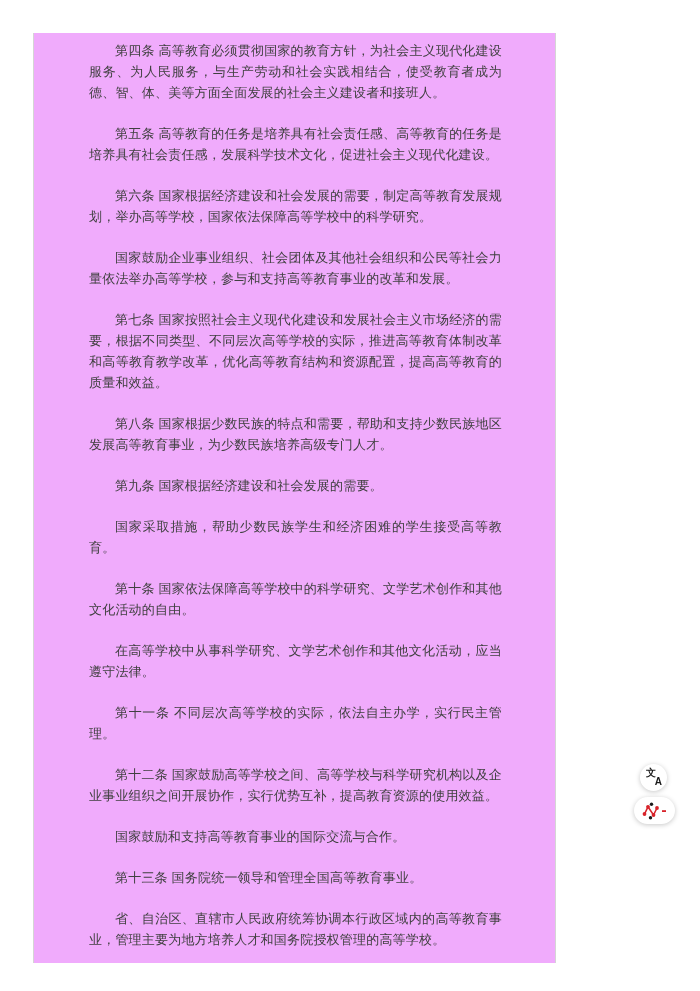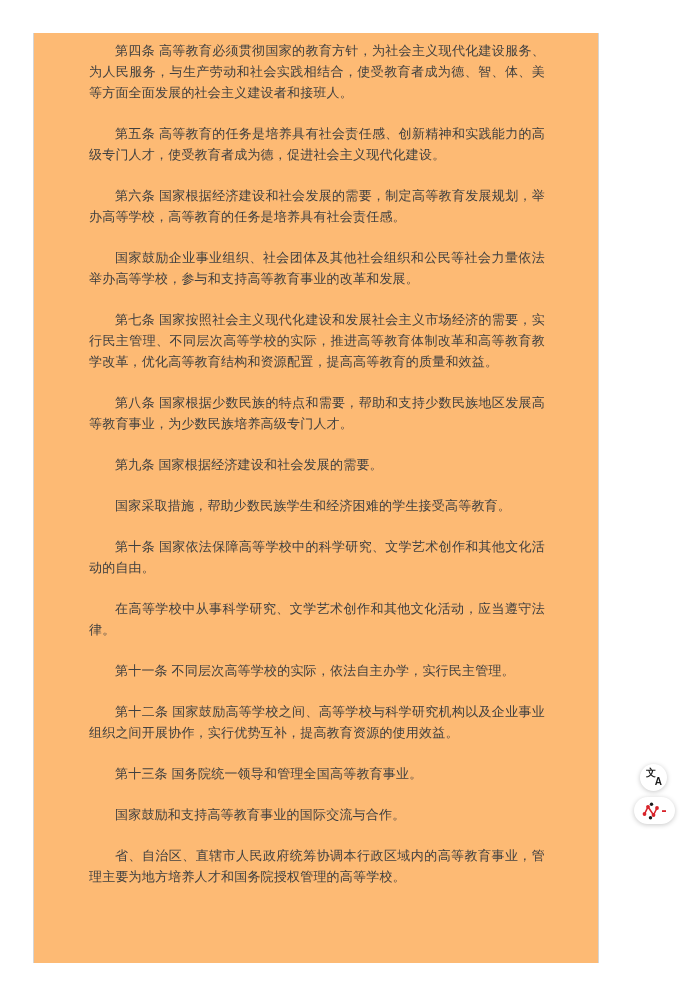--- a/index.html
+++ b/index.html
@@ -2,22 +2,22 @@
 <html><head>
 <meta charset="utf-8">
 <style>
   html,body{margin:0;padding:0;}
   body{
     width:700px;height:991px;position:relative;overflow:hidden;
     background:#ffffff;
     font-family:"Liberation Sans","DejaVu Sans",sans-serif;
   }
   .page-card{
-    position:absolute;left:33px;top:33px;width:566px;height:930px;
-    box-sizing:border-box;background:#fdba74;
+    position:absolute;left:33px;top:33px;width:523px;height:930px;
+    box-sizing:border-box;background:#f0abfc;
     border-left:1px solid #d5d5d5;border-right:1px solid #d5d5d5;
     padding:7px 53px 0 55px;
   }
   p.doc-para{
     margin:0 0 20px 0;
     font-size:13px;line-height:21px;color:#404040;
     text-indent:2em;text-align:justify;
     letter-spacing:0.2px;
   }
   .fab{
@@ -37,33 +37,33 @@
     left:634px;top:797px;width:41px;height:27px;border-radius:14px;
     display:flex;align-items:center;box-sizing:border-box;padding-left:7px;
   }
 </style>
 </head>
 <body>
 
 <div class="page-card">
   <div id="paras">
       <p class="doc-para">第四条 高等教育必须贯彻国家的教育方针，为社会主义现代化建设服务、为人民服务，与生产劳动和社会实践相结合，使受教育者成为德、智、体、美等方面全面发展的社会主义建设者和接班人。</p>
-      <p class="doc-para">第五条 高等教育的任务是培养具有社会责任感、创新精神和实践能力的高级专门人才，使受教育者成为德，促进社会主义现代化建设。</p>
-      <p class="doc-para">第六条 国家根据经济建设和社会发展的需要，制定高等教育发展规划，举办高等学校，高等教育的任务是培养具有社会责任感。</p>
+      <p class="doc-para">第五条 高等教育的任务是培养具有社会责任感、高等教育的任务是培养具有社会责任感，发展科学技术文化，促进社会主义现代化建设。</p>
+      <p class="doc-para">第六条 国家根据经济建设和社会发展的需要，制定高等教育发展规划，举办高等学校，国家依法保障高等学校中的科学研究。</p>
       <p class="doc-para">国家鼓励企业事业组织、社会团体及其他社会组织和公民等社会力量依法举办高等学校，参与和支持高等教育事业的改革和发展。</p>
-      <p class="doc-para">第七条 国家按照社会主义现代化建设和发展社会主义市场经济的需要，实行民主管理、不同层次高等学校的实际，推进高等教育体制改革和高等教育教学改革，优化高等教育结构和资源配置，提高高等教育的质量和效益。</p>
+      <p class="doc-para">第七条 国家按照社会主义现代化建设和发展社会主义市场经济的需要，根据不同类型、不同层次高等学校的实际，推进高等教育体制改革和高等教育教学改革，优化高等教育结构和资源配置，提高高等教育的质量和效益。</p>
       <p class="doc-para">第八条 国家根据少数民族的特点和需要，帮助和支持少数民族地区发展高等教育事业，为少数民族培养高级专门人才。</p>
       <p class="doc-para">第九条 国家根据经济建设和社会发展的需要。</p>
       <p class="doc-para">国家采取措施，帮助少数民族学生和经济困难的学生接受高等教育。</p>
       <p class="doc-para">第十条 国家依法保障高等学校中的科学研究、文学艺术创作和其他文化活动的自由。</p>
       <p class="doc-para">在高等学校中从事科学研究、文学艺术创作和其他文化活动，应当遵守法律。</p>
       <p class="doc-para">第十一条 不同层次高等学校的实际，依法自主办学，实行民主管理。</p>
       <p class="doc-para">第十二条 国家鼓励高等学校之间、高等学校与科学研究机构以及企业事业组织之间开展协作，实行优势互补，提高教育资源的使用效益。</p>
+      <p class="doc-para">国家鼓励和支持高等教育事业的国际交流与合作。</p>
       <p class="doc-para">第十三条 国务院统一领导和管理全国高等教育事业。</p>
-      <p class="doc-para">国家鼓励和支持高等教育事业的国际交流与合作。</p>
       <p class="doc-para">省、自治区、直辖市人民政府统筹协调本行政区域内的高等教育事业，管理主要为地方培养人才和国务院授权管理的高等学校。</p>
     </div>
 
 </div>
 
 <div class="fab fab-translate">
   <span>
     <span class="glyph-top">文</span>
     <span class="glyph-bottom">A</span>
   </span>

